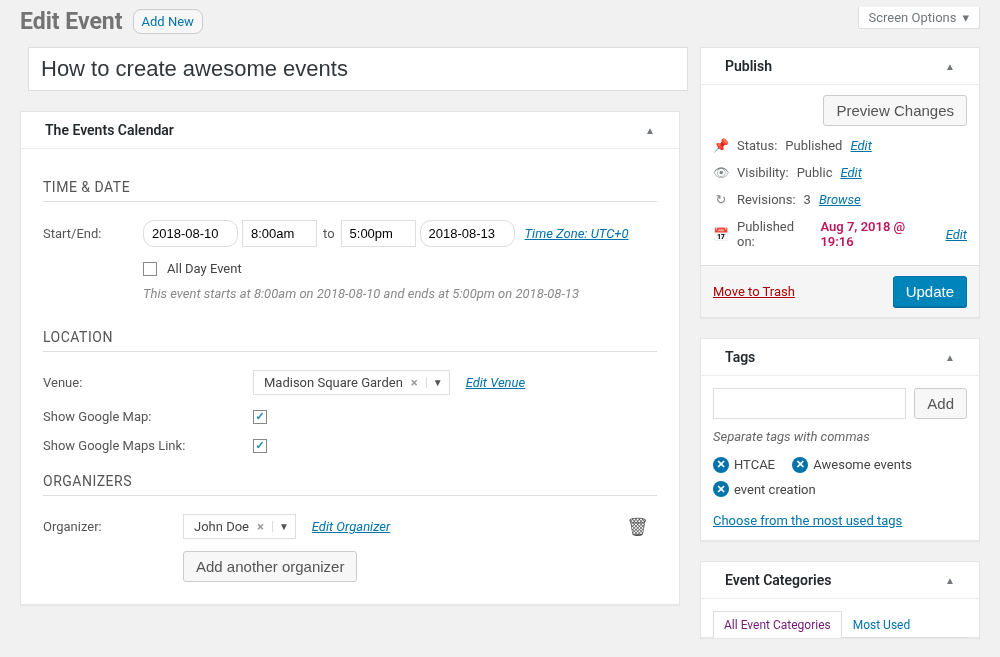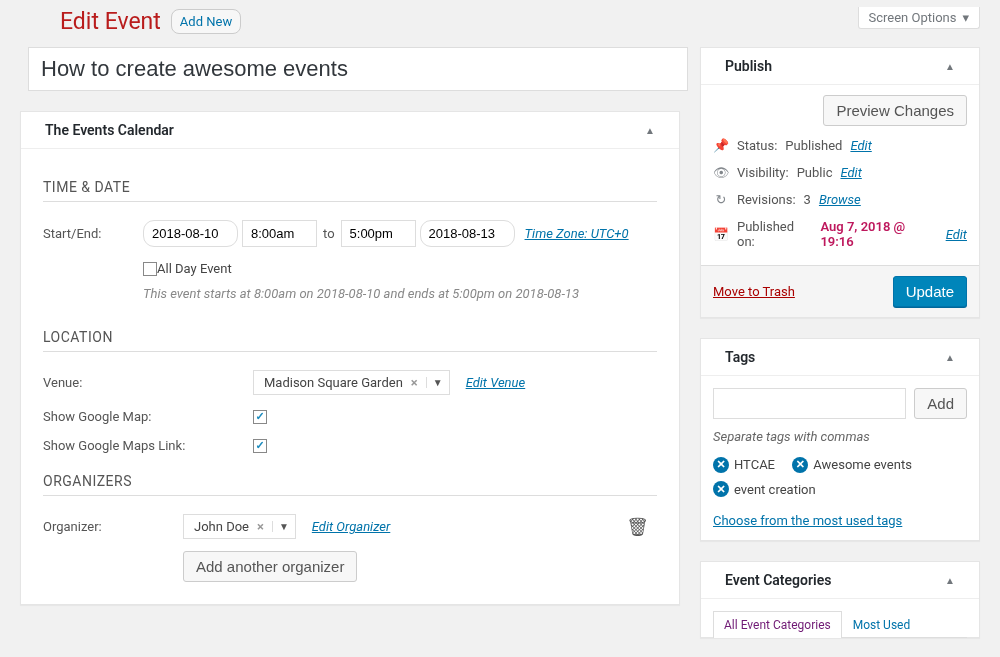--- a/index.html
+++ b/index.html
@@ -1,20 +1,20 @@
 <!DOCTYPE html>
 <html><head>
 <meta charset="utf-8">
 <style>
 * { box-sizing: border-box; margin: 0; padding: 0; }
 body { font-family: -apple-system, BlinkMacSystemFont, "Segoe UI", Roboto, sans-serif; background: #f1f1f1; font-size: 13px; color: #444; }
 .wrap { padding: 0 20px 20px 20px; }
 .header-row { display: flex; align-items: center; justify-content: space-between; }
 .header-left { display: flex; align-items: center; gap: 10px; padding-top: 8px; }
-h1.page-title { font-size: 23px; font-weight: 400; color: #b91c1c; margin-left: 40px; }
+h1.page-title { font-size: 23px; font-weight: 700; color: #737373; }
 .btn-small { display: inline-block; padding: 4px 8px; border: 1px solid #ccc; border-radius: 8px; background: #f7f7f7; color: #0073aa; font-size: 13px; cursor: pointer; text-decoration: none; }
 .screen-options { border: 1px solid #ddd; border-top: none; background: #fff; padding: 3px 10px; font-size: 13px; color: #72777c; display: flex; align-items: center; gap: 6px; border-bottom-left-radius: 3px; border-bottom-right-radius: 3px; }
 .layout { display: flex; gap: 20px; margin-top: 12px; }
 .main-col { flex: 1; min-width: 0; }
 .side-col { width: 280px; }
 .title-input { width: 100%; font-size: 22px; padding: 8px 12px; border: 1px solid #ddd; background: #fff; color: #32373c; margin-left: 8px; }
 .postbox { background: #fff; border: 1px solid #e5e5e5; box-shadow: 0 1px 1px rgba(0,0,0,0.04); margin-bottom: 20px; }
 .postbox-header { display: flex; justify-content: space-between; align-items: center; padding: 10px 24px; border-bottom: 1px solid #eee; cursor: pointer; }
 .postbox-header h2 { font-size: 14px; font-weight: 600; color: #23282d; }
 .postbox-toggle { color: #72777c; font-size: 10px; }
@@ -23,21 +23,21 @@
 .field-row { display: flex; align-items: center; margin-bottom: 14px; }
 .field-label { width: 100px; flex-shrink: 0; color: #555; }
 .field-label-wide { width: 210px; flex-shrink: 0; color: #555; }
 .field-label-med { width: 140px; flex-shrink: 0; color: #555; }
 input[type="text"].inp { border: 1px solid #ddd; padding: 5px 8px; font-size: 13px; background: #fff; }
 .inp-date { width: 95px; border-radius: 11px; }
 .inp-time { width: 75px; }
 .to-sep { margin: 0 6px; color: #555; }
 .link { color: #0073aa; text-decoration: underline; cursor: pointer; font-style: italic; }
 .tz-link { margin-left: 10px; font-size: 13px; }
-.checkbox-row { display: flex; align-items: center; margin-left: 100px; margin-bottom: 10px; }
+.checkbox-row { display: flex; align-items: center; gap: 10px; margin-left: 100px; margin-bottom: 10px; }
 .hint { font-style: italic; color: #888; margin-left: 100px; font-size: 13px; }
 .select-like { display: flex; align-items: center; border: 1px solid #ddd; background: #fff; padding: 4px 6px 4px 10px; gap: 8px; font-size: 13px; }
 .select-like .x { color: #999; font-weight: bold; cursor: pointer; }
 .select-like .caret { color: #555; border-left: 1px solid #ddd; padding-left: 6px; font-size: 10px; }
 .edit-link { margin-left: 16px; }
 .btn { border: 1px solid #ccc; background: #f7f7f7; padding: 6px 12px; font-size: 15px; cursor: pointer; border-radius: 3px; color: #555; }
 .btn-primary { background: #0085ba; border-color: #0073aa; color: #fff; box-shadow: 0 1px 0 #006799; }
 .publish-inside { padding: 10px 12px 0 12px; }
 .publish-row { display: flex; align-items: center; gap: 8px; padding: 6px 0; color: #555; }
 .publish-row .ico { width: 16px; text-align: center; color: #82878c; }

